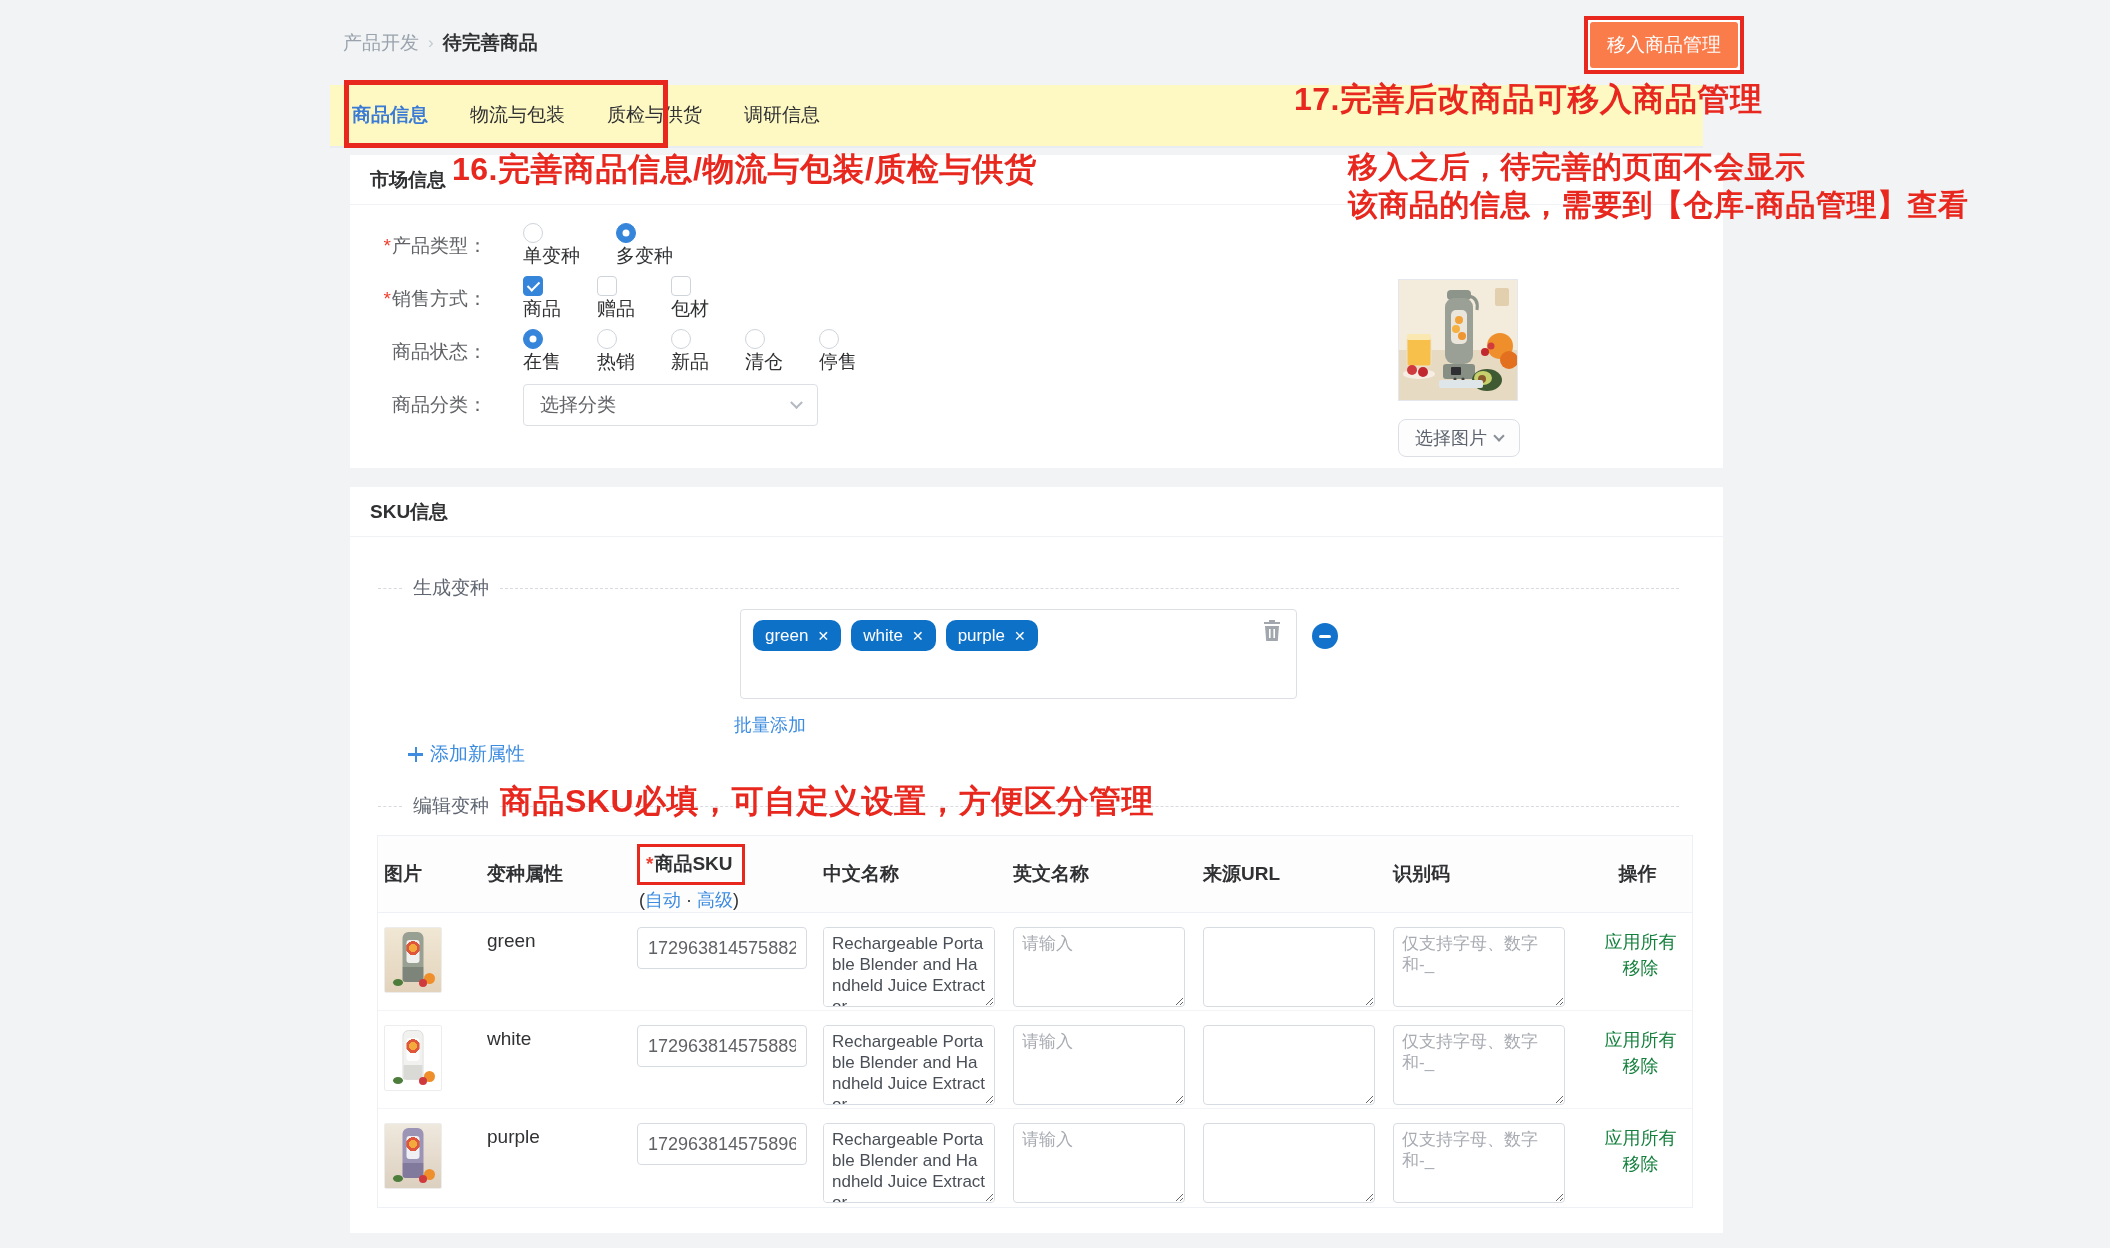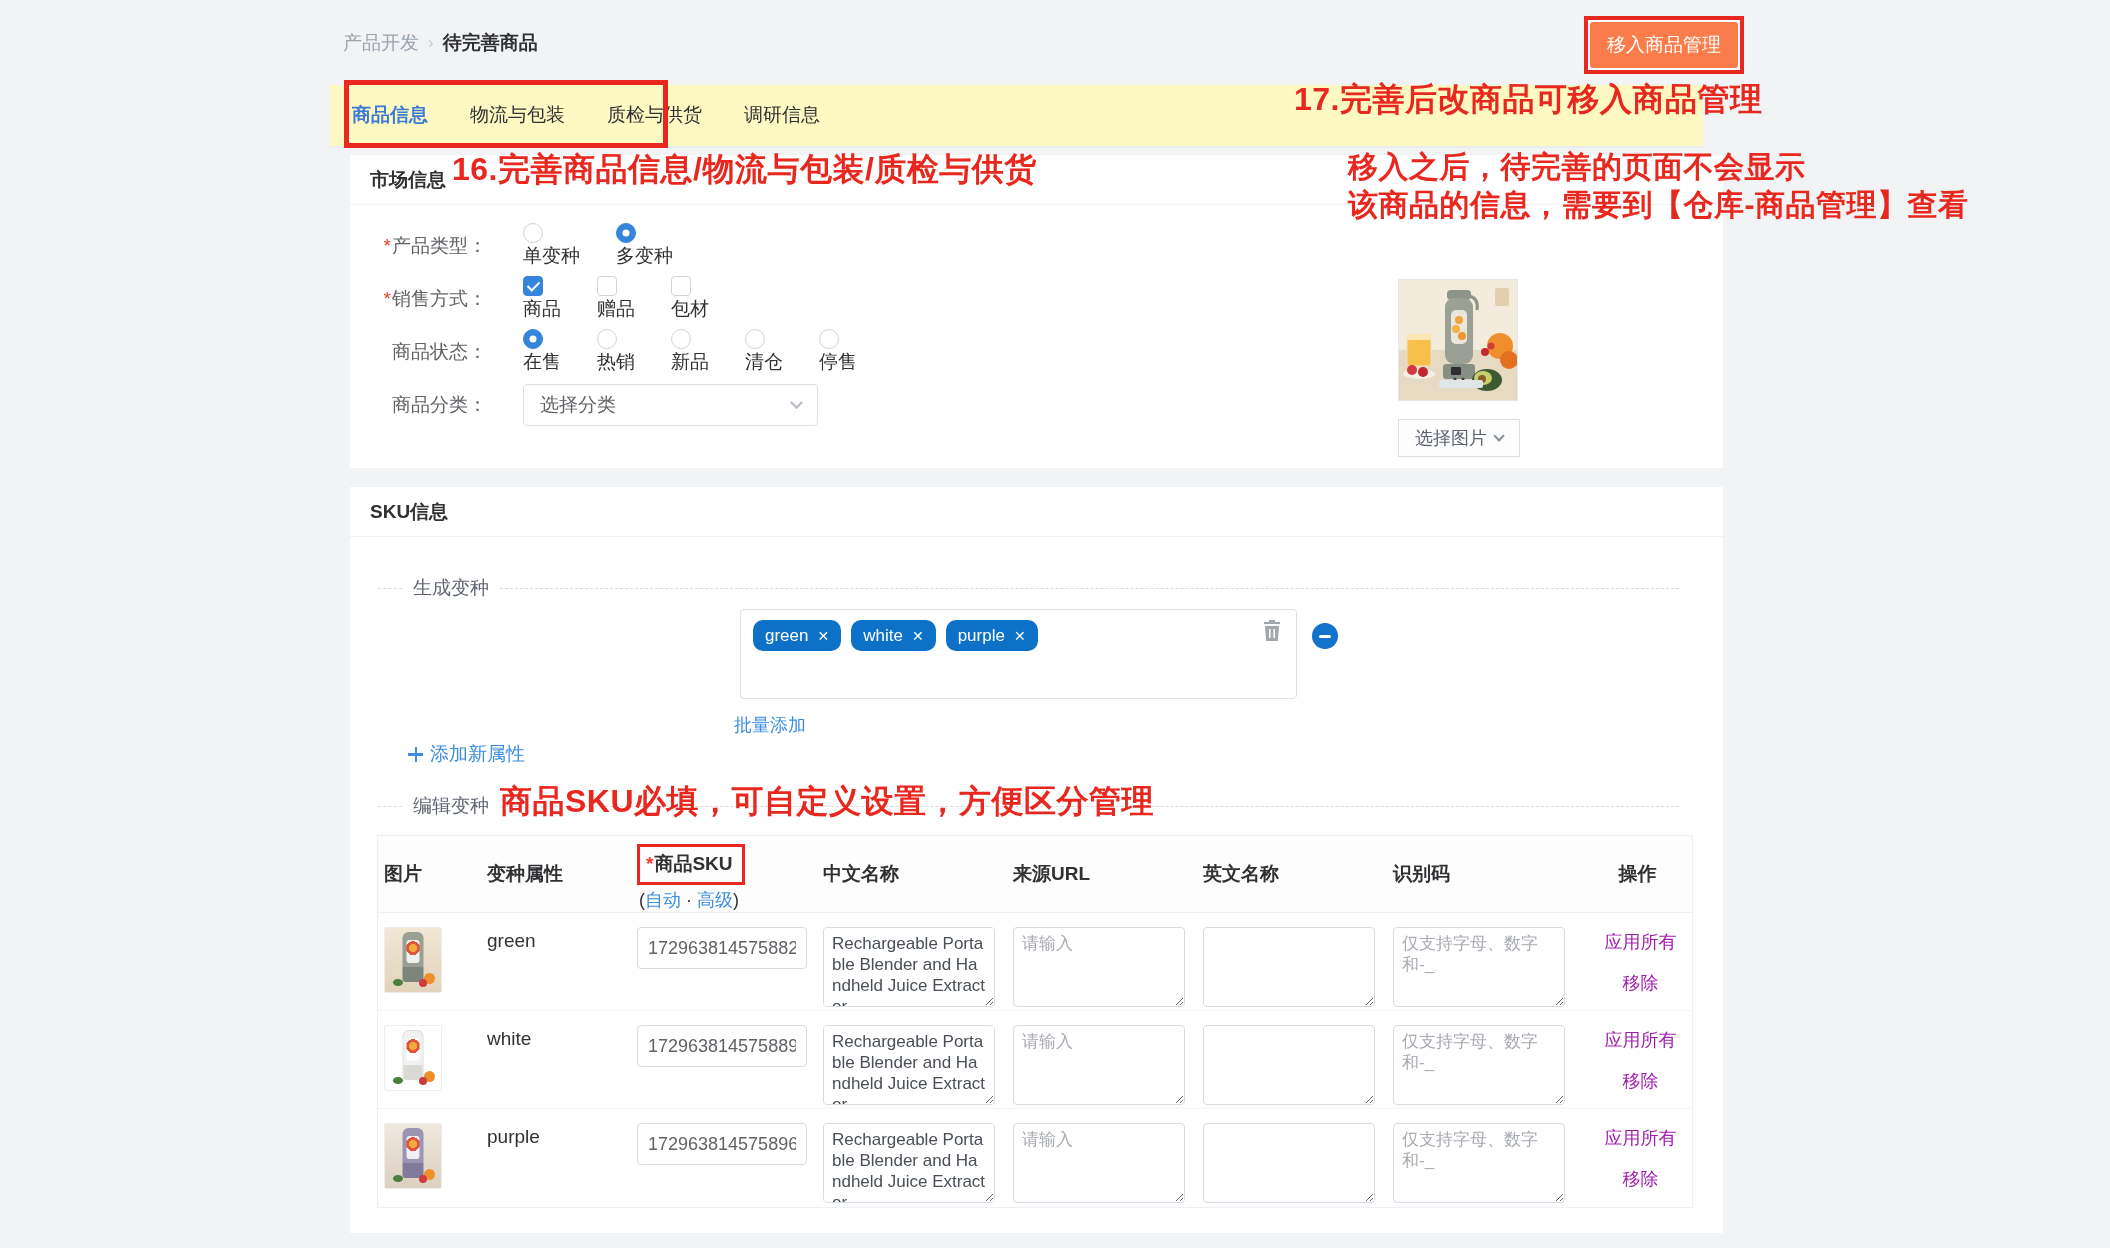--- a/index.html
+++ b/index.html
@@ -47,21 +47,21 @@
   .radio[data-checked="true"]::after { content:""; position:absolute; width:7px; height:7px; background:#fff; border-radius:50%; left:50%; top:50%; transform:translate(-50%,-50%); }
   .checkbox { width:20px; height:20px; border-radius:4px; border:1px solid #cfd4db; margin-right:10px; position:relative; background:#fff; flex:0 0 20px; }
   .checkbox[data-checked="true"] { background:#3585db; border-color:#3585db; }
   .checkbox[data-checked="true"]::after { content:""; position:absolute; left:6px; top:2px; width:5px; height:10px; border-right:2px solid #fff; border-bottom:2px solid #fff; transform:rotate(45deg); }
   .select { width:295px; height:42px; border:1px solid #dcdfe6; border-radius:4px; display:flex; align-items:center; justify-content:space-between; padding:0 16px; font-size:19px; color:#606266; background:#fff; cursor:pointer; }
   .chev { width:9px; height:9px; border-right:2px solid #b4b9c2; border-bottom:2px solid #b4b9c2; transform:rotate(45deg) translate(-2px,-2px); }
 
   
   .product-media { position:absolute; left:1048px; top:124px; width:122px; }
   .product-img { width:120px; height:122px; border:1px solid #e4e7ed; background:#f4ecdd; display:block; }
-  .pick-btn { margin-top:18px; width:122px; height:38px; border:1px solid #dcdfe6; border-radius:0; background:#fdfdfd; display:flex; align-items:center; justify-content:center; font-size:18px; color:#5f6570; gap:8px; cursor:pointer; font-family:inherit; }
+  .pick-btn { margin-top:18px; width:122px; height:38px; border:1px solid #dcdfe6; border-radius:8px; background:#fdfdfd; display:flex; align-items:center; justify-content:center; font-size:18px; color:#5f6570; gap:8px; cursor:pointer; font-family:inherit; }
   .chev-sm { width:8px; height:8px; border-right:2px solid #8a9099; border-bottom:2px solid #8a9099; transform:rotate(45deg); margin-top:-4px; }
 
   
   .divider { position:absolute; left:28px; right:44px; display:flex; align-items:center; color:#5f6570; font-size:19px; }
   .divider .pre  { width:24px; border-top:1px dashed #d8dadf; margin-right:11px; }
   .divider .post { flex:1; border-top:1px dashed #d8dadf; margin-left:11px; }
   .div-gen  { top:88px; }
   .div-edit { top:306px; }
 
   .attr-name-input { position:absolute; left:58px; top:128px; width:314px; height:44px; border:1px solid #cfd4db; border-radius:2px; font-size:18px; color:#606266; padding:0 14px; font-family:inherit; }
@@ -92,21 +92,21 @@
   .sku-sub { margin-top:3px; font-size:18px; font-weight:400; color:#303133; padding-left:2px; }
   .trow { height:98px; border-bottom:1px solid #f2f4f7; }
   .trow:last-child { border-bottom:none; }
   .trow > div { padding-top:14px; padding-left:6px; }
   .td-attr { font-size:19px; color:#303133; padding-top:17px !important; }
   .sku-input { width:170px; height:42px; border:1px solid #d7dbe2; border-radius:4px; font-size:18px; color:#606266; padding:0 10px; font-family:inherit; }
   .cell-ta { width:172px; height:80px; border:1px solid #d7dbe2; border-radius:4px; font-size:17px; line-height:21px; padding:5px 8px; color:#4a4f57; resize:both; word-break:break-all; overflow-y:auto; font-family:inherit; }
   .cell-ta::placeholder, .sku-input::placeholder, .attr-name-input::placeholder { color:#a8abb2; }
   .cell-ta::-webkit-scrollbar { width:9px; }
   .cell-ta::-webkit-scrollbar-thumb { background:#d6d6d6; border-radius:5px; }
-  .td-op { display:flex; flex-direction:column; align-items:center; gap:17px; font-size:18px; color:#a21caf; padding-top:17px !important; }
+  .td-op { display:flex; flex-direction:column; align-items:center; gap:2px; font-size:18px; color:#15803d; padding-top:17px !important; }
   .td-op span { cursor:pointer; }
 
   
   .thumb { width:58px; height:66px; border:1px solid #ededed; position:relative; overflow:hidden; border-radius:2px; }
   .thumb-0 { background:linear-gradient(#f0e7d4,#e3d3bc); }
   .thumb-1 { background:#fff; }
   .thumb-2 { background:linear-gradient(#efe8dd,#dcd0bf); }
   .blender { position:absolute; left:50%; transform:translateX(-50%); top:4px; width:21px; height:50px; border-radius:6px 6px 3px 3px; }
   .thumb-0 .blender { background:linear-gradient(#98a093 70%,#7d857a 70%); }
   .thumb-1 .blender { background:linear-gradient(#f1f1ef 70%,#d9d9d6 70%); border:1px solid #dcdcda; }
@@ -305,22 +305,22 @@
 
     <div class="sku-table">
       <div class="thead">
         <div class="th">图片</div>
         <div class="th">变种属性</div>
         <div class="th th-sku">
           <span class="sku-box"><span class="req">*</span><span>商品SKU</span></span>
           <div class="sku-sub"><span>(</span><span class="link">自动</span><span> · </span><span class="link">高级</span><span>)</span></div>
         </div>
         <div class="th">中文名称</div>
+        <div class="th">英文名称</div>
         <div class="th">来源URL</div>
-        <div class="th">英文名称</div>
         <div class="th">识别码</div>
         <div class="th th-op">操作</div>
       </div>
 
       <div class="trow">
         <div>
           <div class="thumb thumb-0">
               <span class="blender"></span>
               <span class="bwindow"></span>
               <span class="fruitA"></span>

